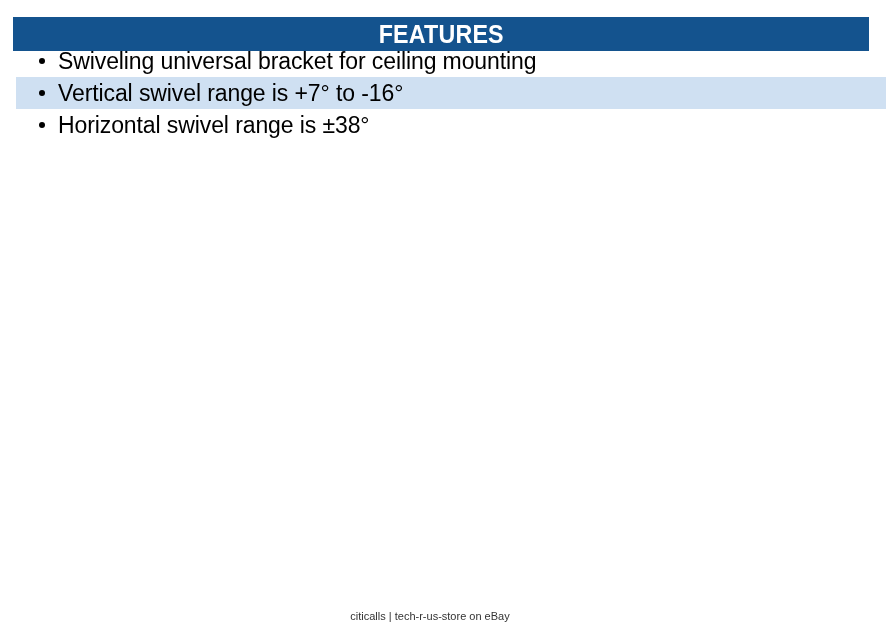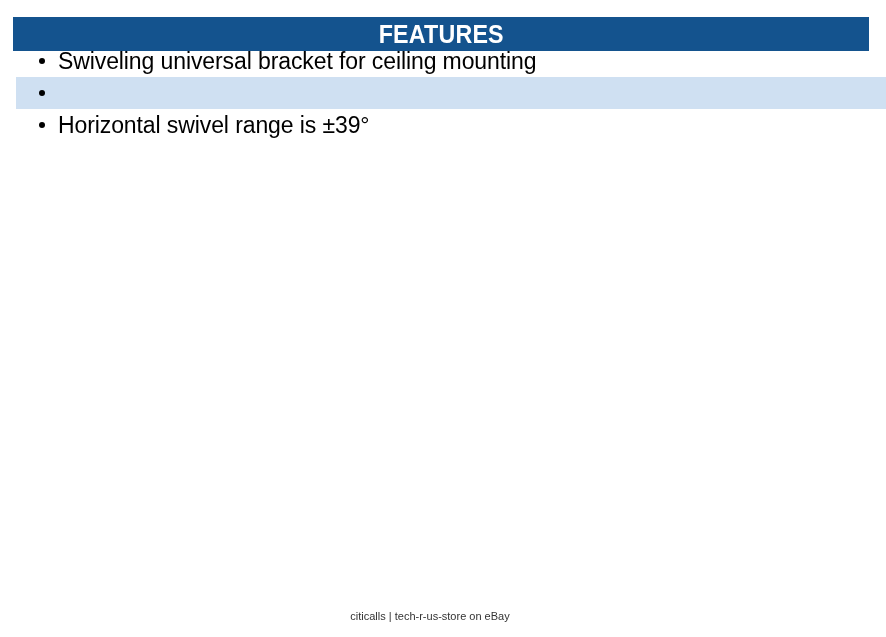--- a/index.html
+++ b/index.html
@@ -118,25 +118,26 @@
 
   <div id="features-list">
 
     <div class="feature-row">
       <span class="bullet-dot"></span>
       <span class="feature-text">Swiveling universal bracket for ceiling mounting</span>
     </div>
 
     <div class="feature-row highlighted">
       <span class="bullet-dot"></span>
+      <span class="feature-text">Vertical swivel range is +7° to -16°</span>
     </div>
 
     <div class="feature-row">
       <span class="bullet-dot"></span>
-      <span class="feature-text">Horizontal swivel range is ±39°</span>
+      <span class="feature-text">Horizontal swivel range is ±38°</span>
     </div>
 
   </div>
 
   <div id="footer">
     <span id="footer-text">citicalls | tech-r-us-store on eBay</span>
   </div>
 
 </div>
 

